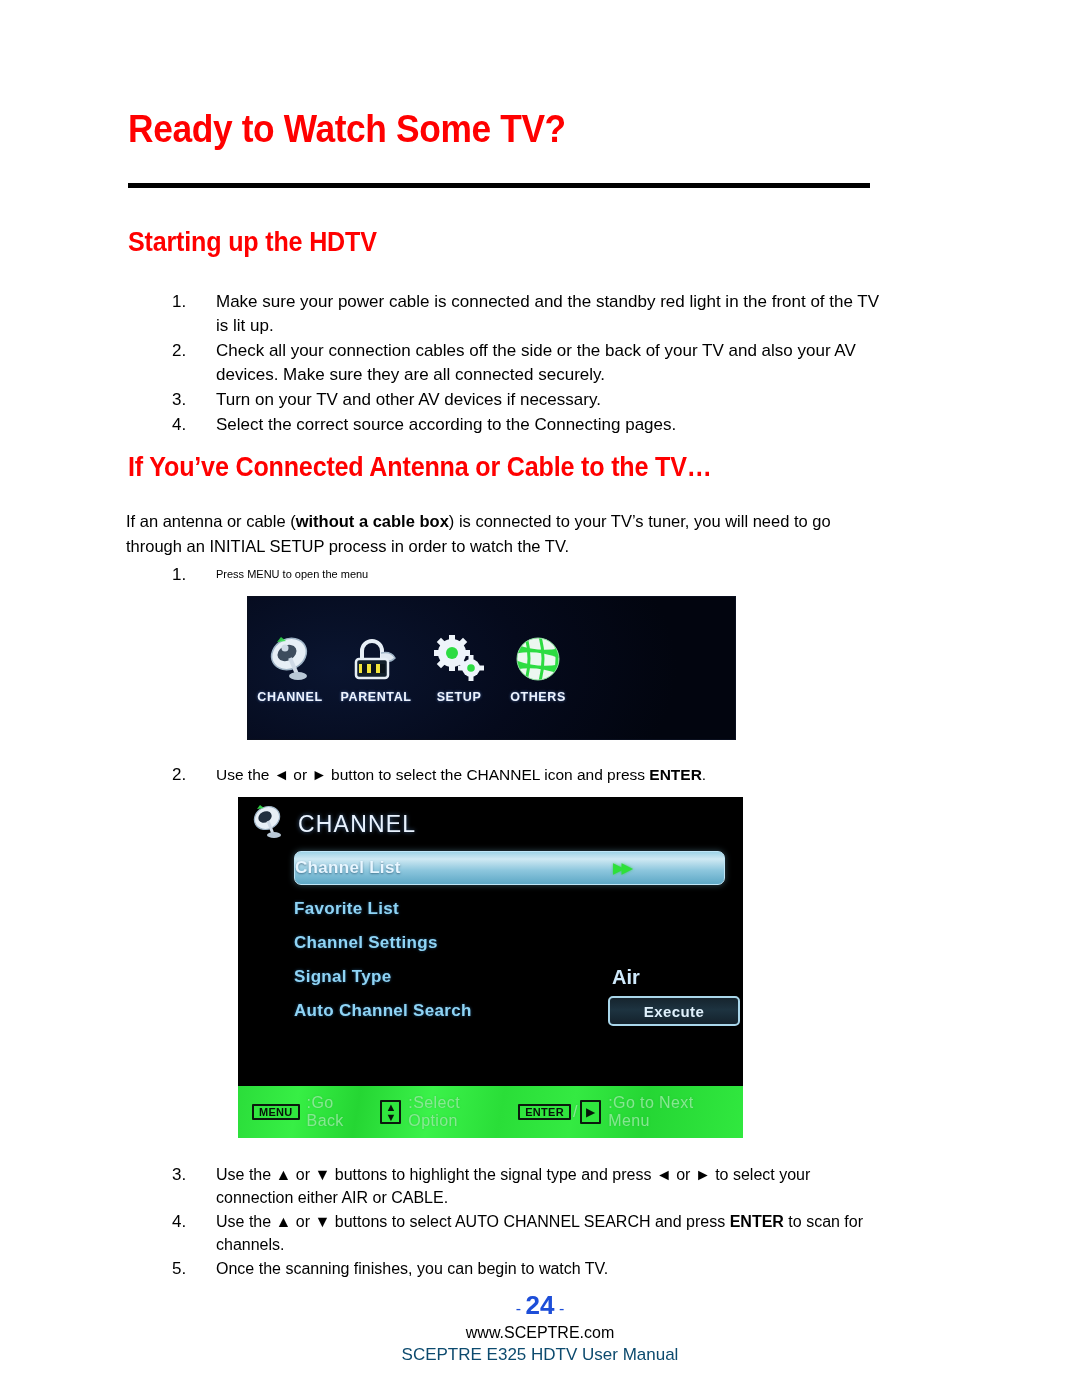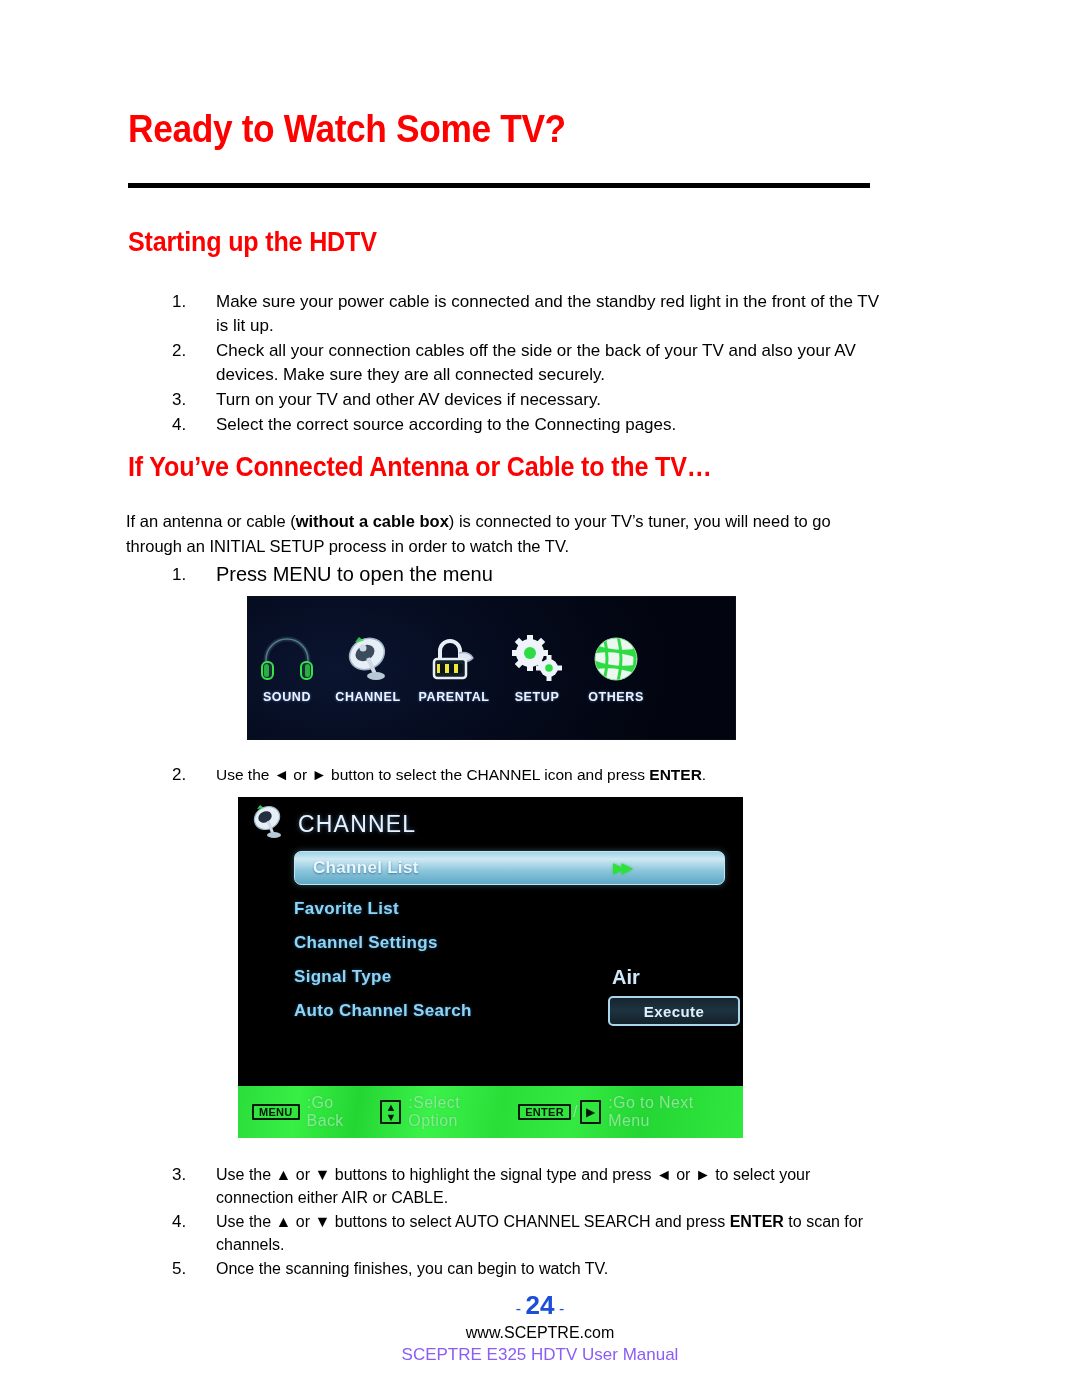--- a/index.html
+++ b/index.html
@@ -89,21 +89,21 @@
     text-align: left;
   }
   .li .txt {
     flex: 1 1 auto;
     font-size: 17px;
     line-height: 24px;
     color: #000;
   }
   
   #list-setup-1 .num, #list-setup-rest .num { font-size: 17px; }
-  #list-setup-1 .txt { font-size: 20px; line-height: 23px; }
+  #list-setup-1 .txt { font-size: 11px; line-height: 23px; }
   #list-setup-rest .txt { font-size: 16px; line-height: 23px; }
   .li .txt b { font-weight: bold; }
 
   
   .tvshot {
     position: absolute;
     background: #000;
     overflow: hidden;
   }
   #menu-main {
@@ -260,21 +260,20 @@
     position: absolute;
     left: 318px;
     font-size: 20px;
     font-weight: bold;
     color: #cfe9fb;
   }
   .ch-row.selected {
     border-radius: 7px;
     border: 1px solid #bfe6f7;
     background: linear-gradient(180deg, #9fd3e6 0%, #cfe9f3 22%, #8cc6dd 58%, #5ea8c6 100%);
-    padding-left: 18px;
     height: 32px;
     margin-bottom: 7px;
     margin-top: -2px;
     box-shadow: 0 0 6px rgba(150,220,250,0.35);
   }
   .ch-row.selected .ch-label {
     color: #e8f6ff;
     text-shadow: 0 1px 2px rgba(20,60,90,0.55);
   }
   .ch-row.selected .ch-arrows {
@@ -377,21 +376,21 @@
     text-align: center;
     font-size: 16px;
     color: #000;
   }
   .pg-manual {
     position: absolute;
     left: 0; right: 0;
     top: 1345px;
     text-align: center;
     font-size: 17px;
-    color: #8b5cf6;
+    color: #0c4a6e;
   }
 </style>
 </head>
 <body>
 
 <div class="page">
 
   <div class="h1-title">Ready to Watch Some TV?</div>
   <div class="rule"></div>
 
@@ -424,33 +423,20 @@
     <div class="li">
       <div class="num">1.</div>
       <div class="txt">Press MENU to open the menu</div>
     </div>
   </div>
 
   <div class="tvshot" id="menu-main">
     <div class="menu-row">
 
 
-      <div class="menu-item" style="width:78px;">
-        <div class="iglyph">
-          <svg width="54" height="46" viewBox="0 0 54 46">
-            <path d="M6 32 V24 a21 21 0 0 1 42 0 V32" fill="none" stroke="#1d2b3c" stroke-width="5"></path>
-            <path d="M6 32 V24 a21 21 0 0 1 42 0 V32" fill="none" stroke="#7ec9e8" stroke-width="1.5" opacity="0.5"></path>
-            <rect x="2" y="26" width="11" height="17" rx="5" fill="#1c2a3a" stroke="#35e24a" stroke-width="2"></rect>
-            <rect x="41" y="26" width="11" height="17" rx="5" fill="#1c2a3a" stroke="#35e24a" stroke-width="2"></rect>
-            <rect x="4" y="28" width="5" height="13" rx="2.5" fill="#2ddc42" opacity="0.75"></rect>
-            <rect x="45" y="28" width="5" height="13" rx="2.5" fill="#2ddc42" opacity="0.75"></rect>
-          </svg>
-        </div>
-        <div class="ilabel">SOUND</div>
-      </div>
 
       <div class="menu-item" style="width:84px;">
         <div class="iglyph">
           <svg width="54" height="50" viewBox="0 0 54 50">
             <ellipse cx="26" cy="20" rx="18" ry="15" transform="rotate(-28 26 20)" fill="#e7eff6" stroke="#9fb4c6" stroke-width="1.5"></ellipse>
             <ellipse cx="24" cy="19" rx="10" ry="7.5" transform="rotate(-28 24 19)" fill="#2a3a4c" opacity="0.9"></ellipse>
             <path d="M14 8 l4 -5 l5 4" fill="#35e24a" opacity="0.85"></path>
             <path d="M27 24 L34 40" stroke="#cfdae6" stroke-width="4" fill="none"></path>
             <ellipse cx="35" cy="42" rx="9" ry="4" fill="#b9c8d6"></ellipse>
             <circle cx="22" cy="14" r="3.5" fill="#cfdae6"></circle>

